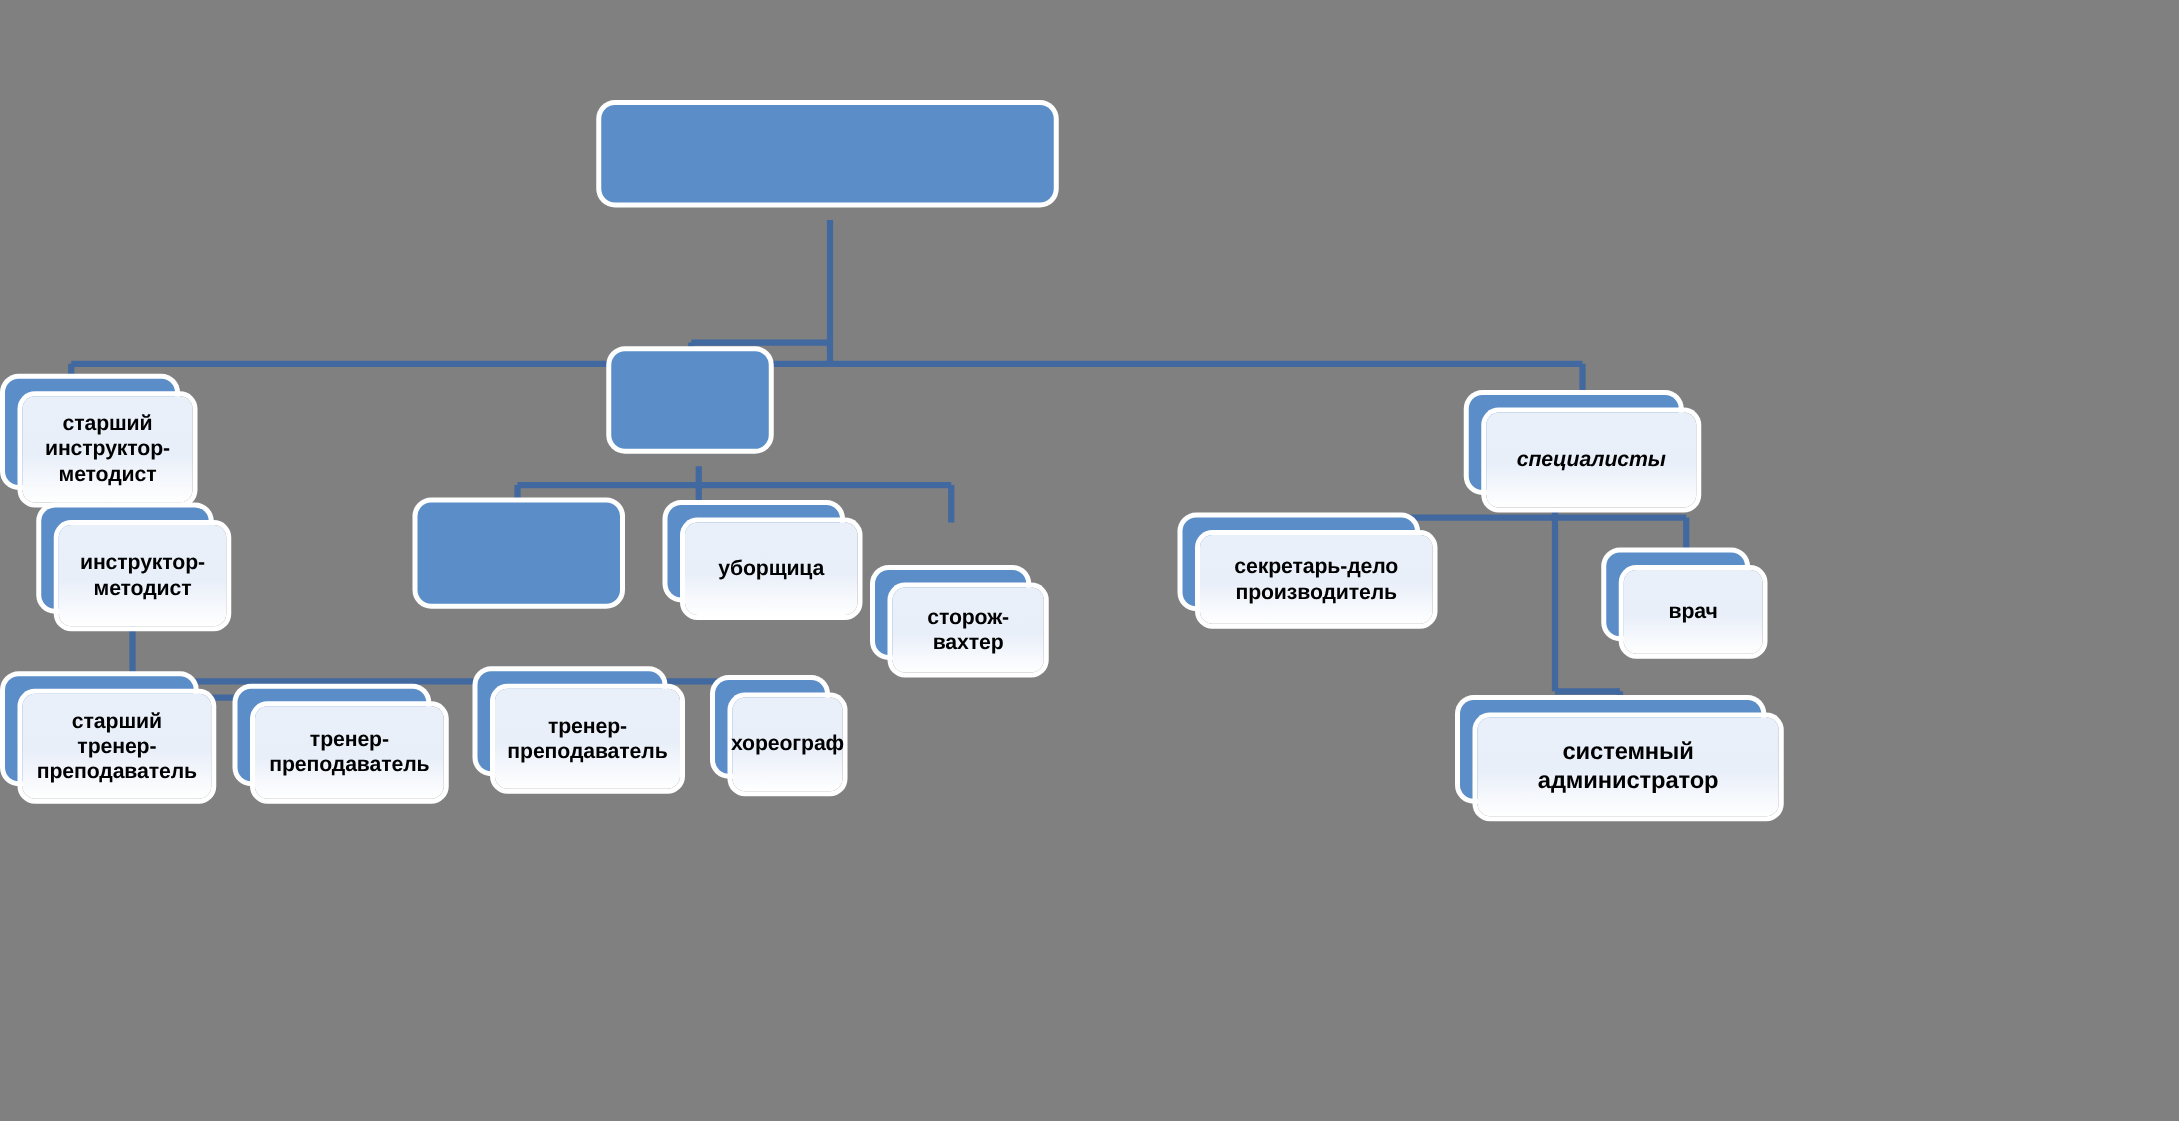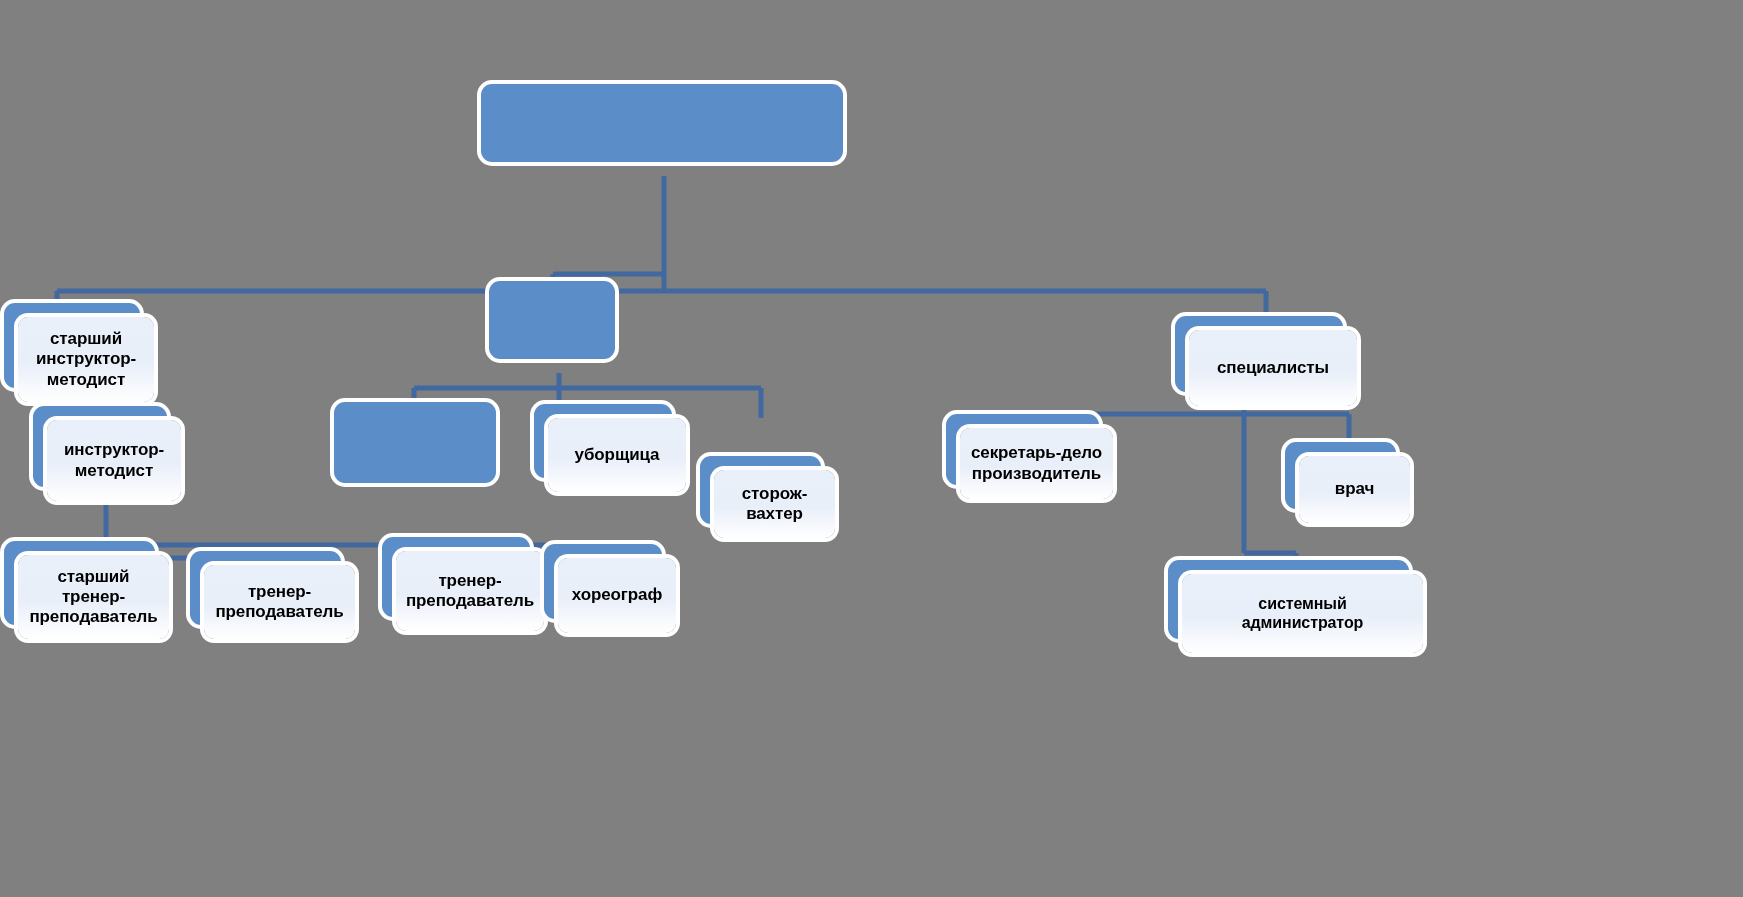--- a/index.html
+++ b/index.html
@@ -107,21 +107,21 @@
 инструктор-
 методист</div>
         </div>
       </div>
       <div class="node" style="left: 489px; top: 281px; width: 140px; height: 92px;">
         <div class="back" style="background: rgb(91, 141, 200);"></div>
       </div>
       <div class="node" style="left: 1175px; top: 316px; width: 182px; height: 90px;">
         <div class="back" style="background: rgb(91, 141, 200);"></div>
         <div class="front">
-          <div class="lbl" style="font-size: 17px; color: rgb(0, 0, 0);">специалисты</div>
+          <div class="lbl" style="font-size: 17px; color: rgb(0, 0, 0); font-style: italic;">специалисты</div>
         </div>
       </div>
       <div class="node" style="left: 33px; top: 406px; width: 148px; height: 95px;">
         <div class="back" style="background: rgb(91, 141, 200);"></div>
         <div class="front">
           <div class="lbl" style="font-size: 17px; color: rgb(0, 0, 0);">инструктор-
 методист</div>
         </div>
       </div>
       <div class="node" style="left: 334px; top: 402px; width: 176px; height: 95px;">
@@ -133,21 +133,21 @@
           <div class="lbl" style="font-size: 17px; color: rgb(0, 0, 0);">уборщица</div>
         </div>
       </div>
       <div class="node" style="left: 700px; top: 412px; width: 135px; height: 82px; margin-top: 44px;">
         <div class="back" style="background: rgb(91, 141, 200);"></div>
         <div class="front">
           <div class="lbl" style="font-size: 17px; color: rgb(0, 0, 0);">сторож-
 вахтер</div>
         </div>
       </div>
-      <div class="node" style="left: 946px; top: 414px; width: 167px; height: 85px;">
+      <div class="node" style="left: 946px; top: 414px; width: 200px; height: 85px;">
         <div class="back" style="background: rgb(91, 141, 200);"></div>
         <div class="front">
           <div class="lbl" style="font-size: 17px; color: rgb(0, 0, 0);">секретарь-дело
 производитель</div>
         </div>
       </div>
       <div class="node" style="left: 1285px; top: 442px; width: 125px; height: 81px;">
         <div class="back" style="background: rgb(91, 141, 200);"></div>
         <div class="front">
           <div class="lbl" style="font-size: 17px; color: rgb(0, 0, 0);">врач</div>
@@ -168,27 +168,27 @@
 преподаватель</div>
         </div>
       </div>
       <div class="node" style="left: 382px; top: 537px; width: 162px; height: 94px;">
         <div class="back" style="background: rgb(91, 141, 200);"></div>
         <div class="front">
           <div class="lbl" style="font-size: 17px; color: rgb(0, 0, 0);">тренер-
 преподаватель</div>
         </div>
       </div>
-      <div class="node" style="left: 544px; top: 544px; width: 132px; height: 89px;">
+      <div class="node" style="left: 572px; top: 544px; width: 102px; height: 89px;">
         <div class="back" style="background: rgb(91, 141, 200);"></div>
         <div class="front">
           <div class="lbl" style="font-size: 17px; color: rgb(0, 0, 0);">хореограф</div>
         </div>
       </div>
       <div class="node" style="left: 1168px; top: 560px; width: 255px; height: 93px;">
         <div class="back" style="background: rgb(91, 141, 200);"></div>
         <div class="front">
-          <div class="lbl" style="font-size: 16px; color: rgb(0, 0, 0);">системный
+          <div class="lbl" style="font-size: 19px; color: rgb(0, 0, 0);">системный
 администратор</div>
         </div>
       </div>
     </div>
 </div>
 
 </body></html>

